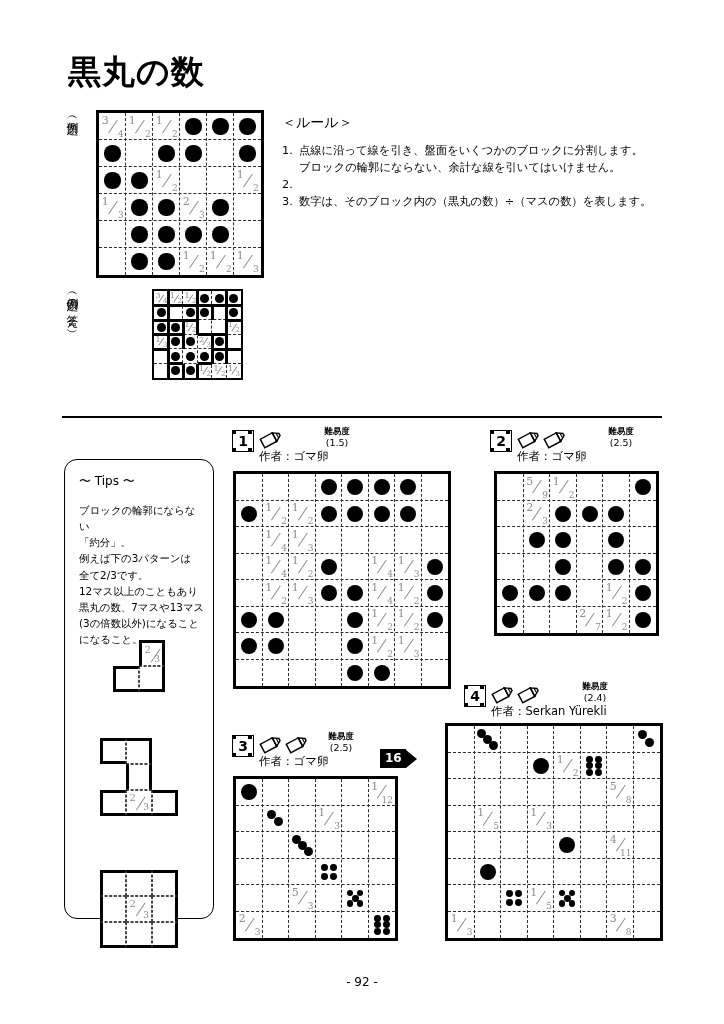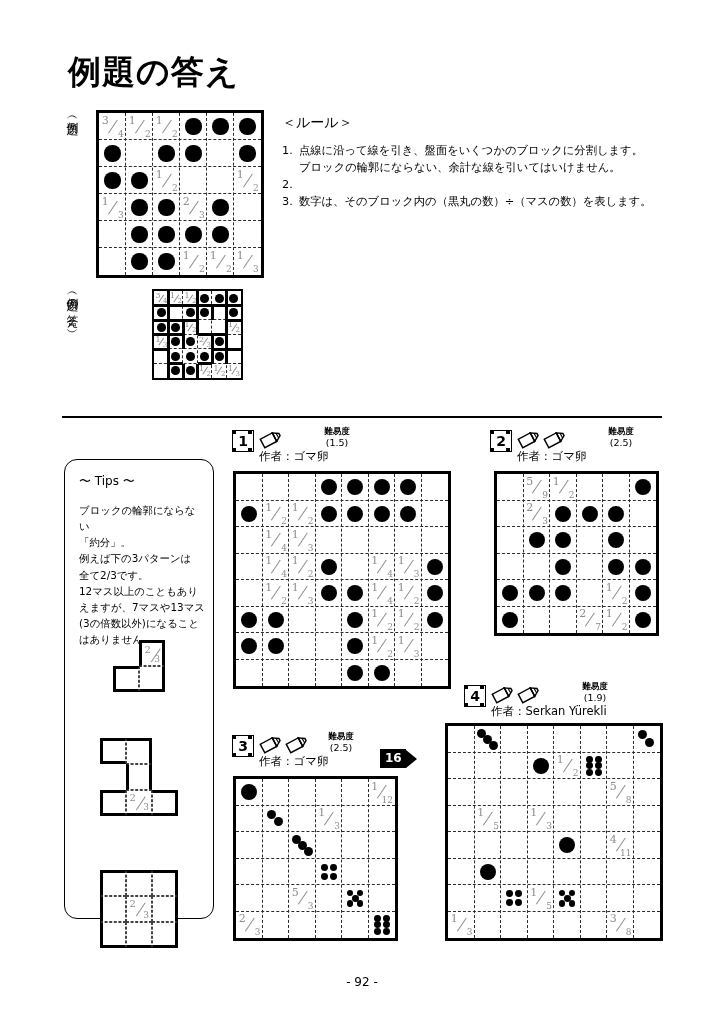--- a/index.html
+++ b/index.html
@@ -125,21 +125,21 @@
   .footer{
     position:absolute;left:0;top:975px;width:724px;text-align:center;
     font-family:"DejaVu Sans",sans-serif;font-size:12px;
   }
 </style>
 </head>
 <body>
 
 <div class="page">
 
-  <div class="title-jp">例題の答え</div>
+  <div class="title-jp">黒丸の数</div>
 
   <div class="vlabel" style="left:66px;top:112px;height:70px;">（例題）</div>
   <div class="vlabel" style="left:66px;top:288px;height:110px;">（例題の答え）</div>
 
   <div class="rules-head">＜ルール＞</div>
   <div class="rules-list">
     <div class="rl">
         <span class="num">1.</span>
         <span>点線に沿って線を引き、盤面をいくつかのブロックに分割します。</span>
       </div>
@@ -599,23 +599,23 @@
   <div class="divider"></div>
 
   <div class="tips-box">
     <div class="tips-title">〜 Tips 〜</div>
     <div class="tips-body" id="tips-body">
         <div>ブロックの輪郭にならない</div>
         <div>「約分」。</div>
         <div>例えば下の3パターンは</div>
         <div>全て2/3です。</div>
         <div>12マス以上のこともあり</div>
-        <div>えますが、7マスや13マス</div>
+        <div>黒丸の数、7マスや13マス</div>
         <div>(3の倍数以外)になること</div>
-        <div>はありません。</div>
+        <div>になること。</div>
       </div>
     <div class="tip-shapes" id="tip-shapes" style="height: 330px;">
         <div style="position:absolute;left:48px;top:0px;width:52px;">
           <div style="position:absolute;box-sizing:border-box;left:26px;top:0px;width:26px;height:26px;background:#fff;border-top:3px solid #000;border-bottom:1.3px dashed #444;border-left:3px solid #000;border-right:3px solid #000;">
             <span class="frac">
               <span class="nu" style="left:2.6px;top:0.52px;font-size:10px;">2</span>
               <span class="sl" style="left:5.72px;top:12.219999999999999px;width:15.6px;height:1.4px;transform:rotate(-56deg);"></span>
               <span class="de" style="right:2.08px;bottom:0.52px;font-size:9px;">3</span>
             </span>
           </div>
@@ -748,21 +748,21 @@
             <g transform="rotate(-28 15 13)">
               <path d="M3 7 L20 7 L20 19 L3 19 Z" fill="#fff" stroke="#000" stroke-width="1.8"></path>
               <path d="M20 7 L27 11.5 L27 14.5 L20 19 Z" fill="#fff" stroke="#000" stroke-width="1.8"></path>
               <line x1="20" y1="7" x2="20" y2="19" stroke="#000" stroke-width="1.6"></line>
               <line x1="24" y1="9.5" x2="24" y2="16.5" stroke="#000" stroke-width="1.4"></line>
             </g>
           </svg></span>
       </div>
     <div class="diff-label" style="left:108px;">
       <span>難易度</span><br>
-      <span class="diff-val">(1.9)</span>
+      <span class="diff-val">(2.4)</span>
     </div>
     <div class="author">作者：Serkan Yürekli</div>
   </div>
 
   <div id="p1-host" class="grid" style="left: 233px; top: 471px; width: 212px; height: 212px; border-width: 3px;">
       <div class="vline" style="left:25.8px;top:0;width:0;height:212px;border-left:1.4px dashed #2b2b2b;"></div>
       <div class="hline" style="top:25.8px;left:0;height:0;width:212px;border-top:1.4px dashed #2b2b2b;"></div>
       <div class="vline" style="left:52.3px;top:0;width:0;height:212px;border-left:1.4px dashed #2b2b2b;"></div>
       <div class="hline" style="top:52.3px;left:0;height:0;width:212px;border-top:1.4px dashed #2b2b2b;"></div>
       <div class="vline" style="left:78.8px;top:0;width:0;height:212px;border-left:1.4px dashed #2b2b2b;"></div>

